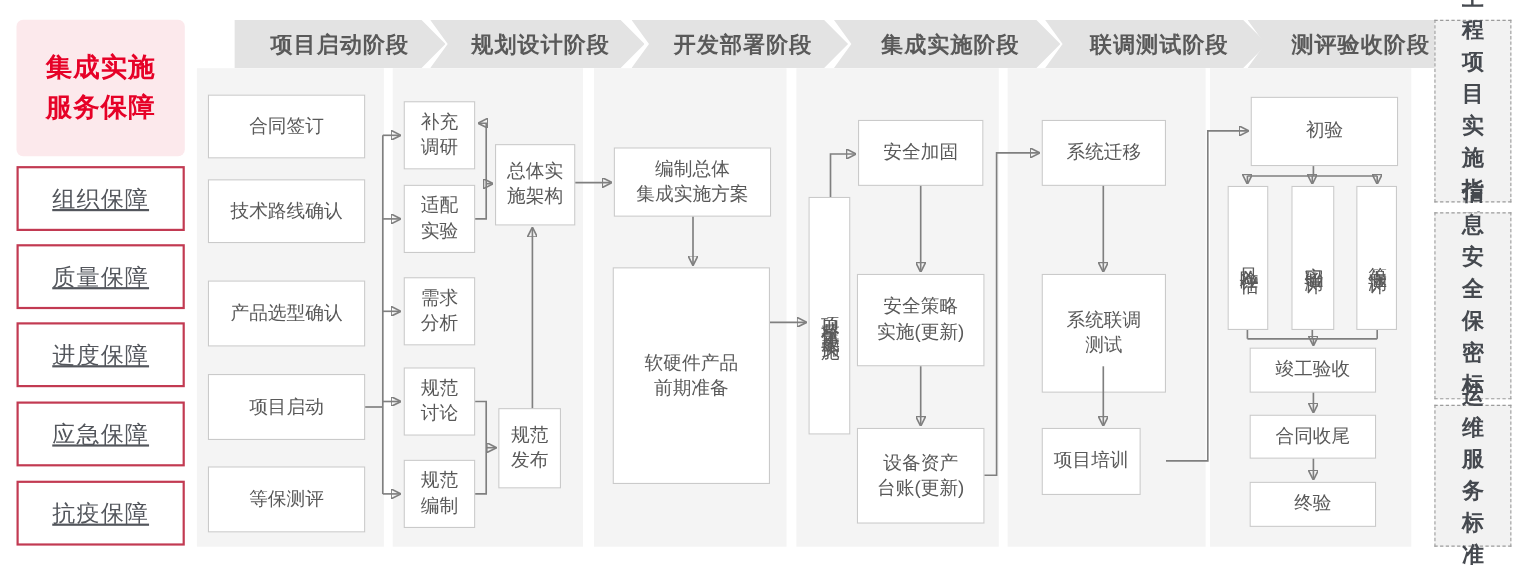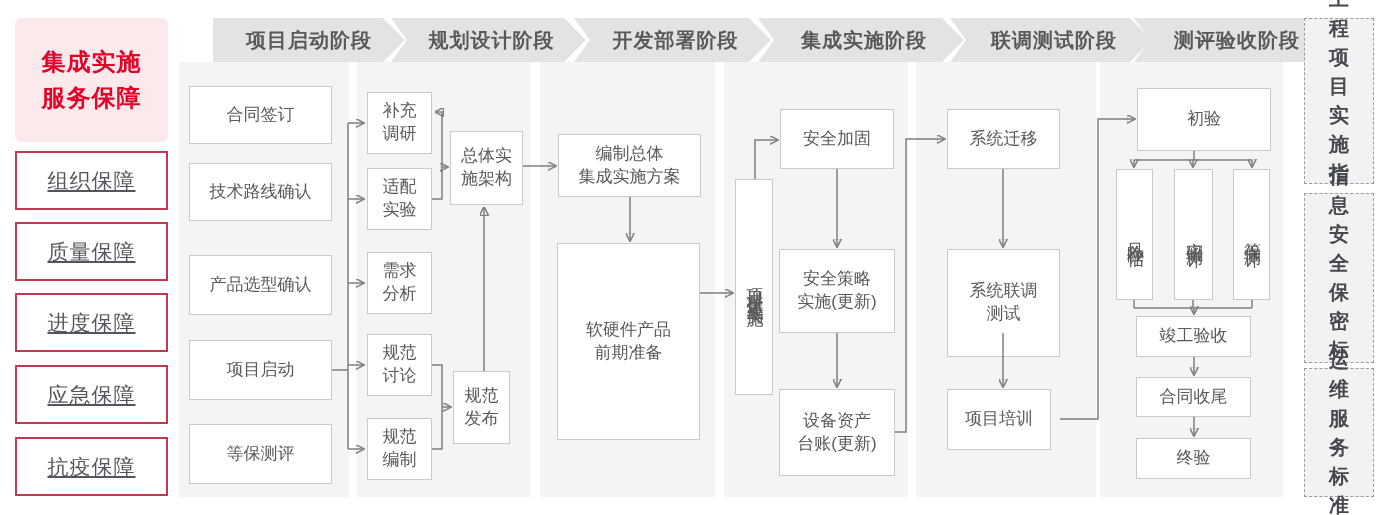--- a/index.html
+++ b/index.html
@@ -96,21 +96,21 @@
   <div class="box vtext" style="left:735px;top:179px;width:38px;height:216px">项目整体集成实施</div>
   <div class="box" style="left:780px;top:109px;width:114px;height:60px">安全加固</div>
   <div class="box" style="left:779px;top:249px;width:116px;height:84px">安全策略
 实施(更新)</div>
   <div class="box" style="left:779px;top:389px;width:116px;height:87px">设备资产
 台账(更新)</div>
 
   <div class="box" style="left:947px;top:109px;width:113px;height:60px">系统迁移</div>
   <div class="box" style="left:947px;top:249px;width:113px;height:108px">系统联调
 测试</div>
-  <div class="box" style="left:947px;top:389px;width:104px;height:61px">项目培训</div>
+  <div class="box" style="left:947px;top:389px;width:90px;height:61px">项目培训</div>
 
   <div class="box" style="left:1137px;top:88px;width:134px;height:63px">初验</div>
   <div class="box vtext" style="left:1116px;top:169px;width:37px;height:131px">风险评估</div>
   <div class="box vtext" style="left:1174px;top:169px;width:39px;height:131px">密码测评</div>
   <div class="box vtext" style="left:1233px;top:169px;width:37px;height:131px">等保测评</div>
   <div class="box" style="left:1136px;top:316px;width:115px;height:41px">竣工验收</div>
   <div class="box" style="left:1136px;top:377px;width:115px;height:40px">合同收尾</div>
   <div class="box" style="left:1136px;top:438px;width:115px;height:41px">终验</div>
 
   <div class="rpanel" style="top:18px;height:166px">工程

